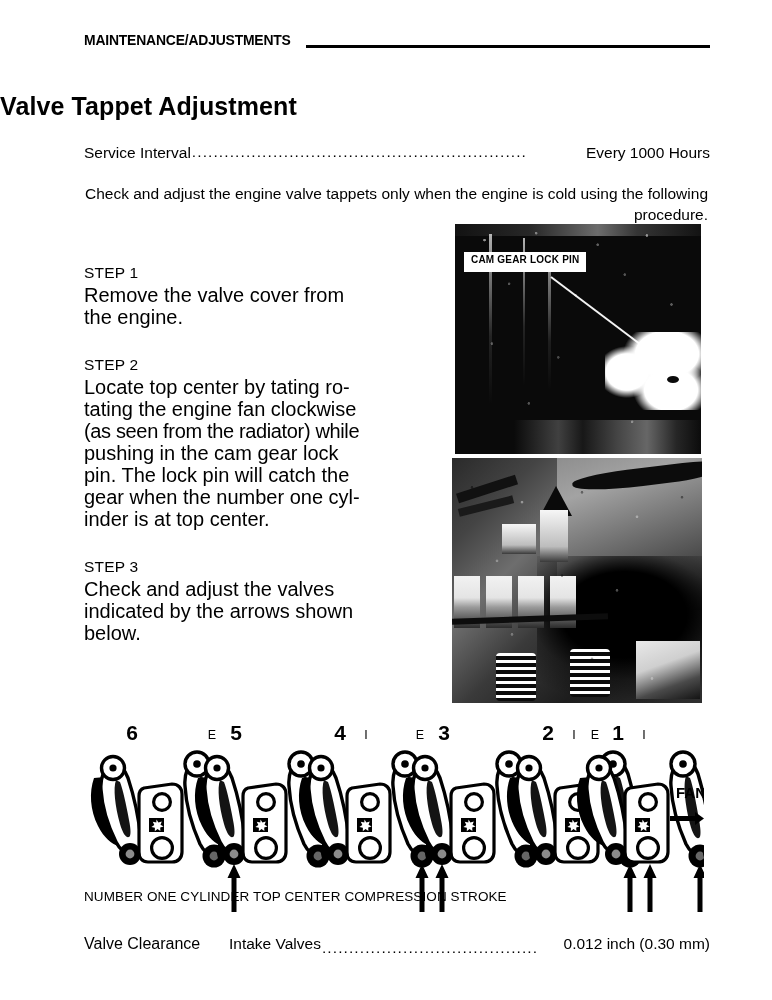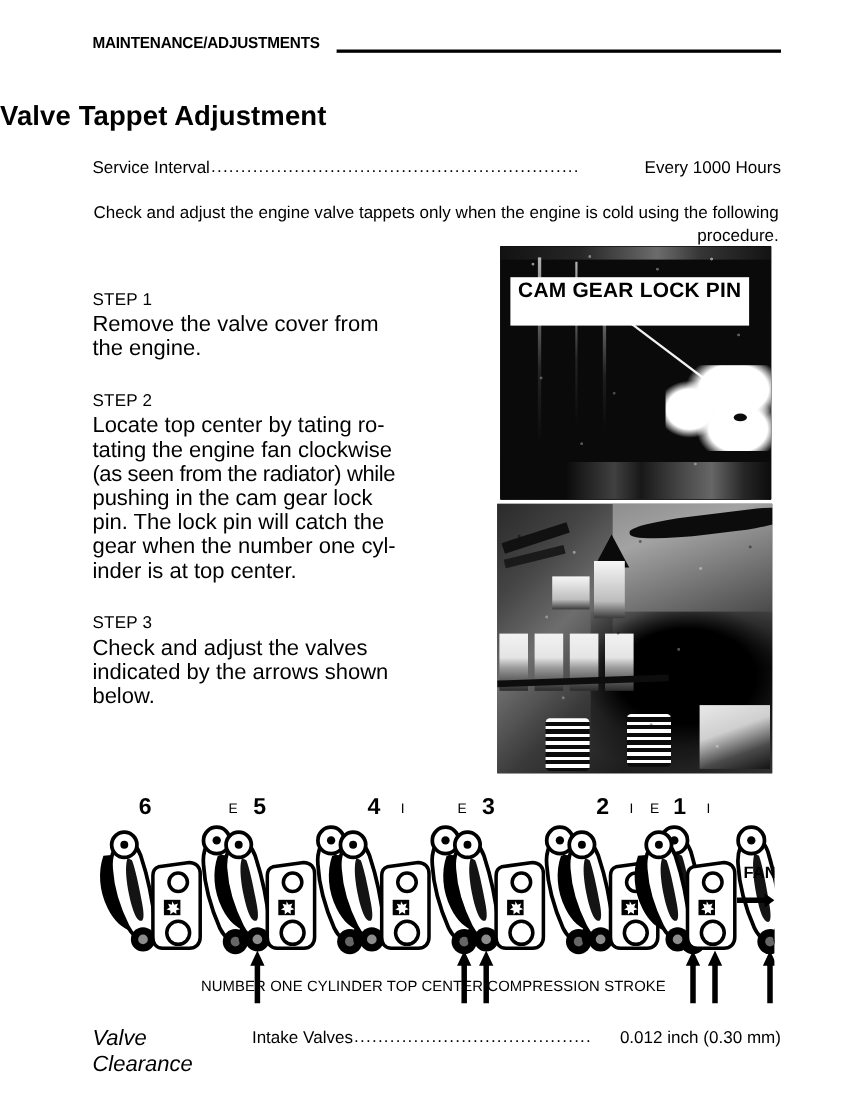--- a/index.html
+++ b/index.html
@@ -195,24 +195,24 @@
     position: absolute; left: 0; bottom: 0; width: 100%; height: 34px;
     background: linear-gradient(90deg, #0a0a0a 0%, #0a0a0a 24%, #2e2e2e 34%, #4a4a4a 42%, #1a1a1a 52%, #4f4f4f 66%, #777 78%, #2b2b2b 90%, #0c0c0c 100%);
     opacity: .85;
   }
   .photo-label {
     position: absolute;
     left: 9px;
     top: 28px;
     background: #ffffff;
     color: #000000;
-    font-size: 19px;
+    font-size: 10px;
     font-weight: bold;
     letter-spacing: 0.2px;
-    padding: 2px 7px 20px 7px;
+    padding: 2px 7px 7px 7px;
     white-space: nowrap;
     z-index: 5;
   }
 
   #photo-rockers {
     left: 452px;
     top: 458px;
     width: 250px;
     height: 245px;
     background:
@@ -314,28 +314,27 @@
   .clearance {
     position: absolute;
     left: 84px;
     top: 932px;
     width: 626px;
     display: flex;
     align-items: flex-start;
   }
   .clearance .cl-title {
     flex: 0 0 145px;
-    font-size: 20px;
+    font-size: 16px;
     line-height: 24px;
-    font-style: italic;
   }
   .clearance .cl-rows {
     flex: 1 1 auto;
   }
-  .clearance .cl-rows .leader-row { line-height: 24px; }
+  .clearance .cl-rows .leader-row { line-height: 24px; align-items: flex-end; }
 </style>
 </head>
 <body>
 
 <div class="page-header">
   <span class="hdr-text">MAINTENANCE/ADJUSTMENTS</span>
   <span class="hdr-rule"></span>
 </div>
 
 <div class="doc-title">Valve Tappet Adjustment</div>
@@ -510,21 +509,21 @@
       <use href="#up-arrow" x="616" y="142"></use>
     </g>
 
     <g>
       <text x="592" y="76" font-family="Liberation Sans, sans-serif" font-weight="bold" font-size="15">FAN</text>
       <path d="M586,94 L611,94 L611,90 L620,96.5 L611,103 L611,99 L586,99 Z" fill="#000"></path>
     </g>
   </svg>
 </div>
 
-<div style="position:absolute; left:84px; top:889px; width:620px; text-align:center;
+<div style="position:absolute; left:84px; top:889px; width:620px; text-align:left;
             font-size:13.5px; letter-spacing:0.1px; white-space:nowrap;">NUMBER ONE CYLINDER TOP CENTER COMPRESSION STROKE</div>
 
 <div class="clearance">
   <div class="cl-title">Valve Clearance</div>
   <div class="cl-rows">
     <div class="leader-row">
       <span class="lr-label">Intake Valves</span>
       <span class="lr-dots">........................................</span>
       <span class="lr-value">0.012 inch (0.30 mm)</span>
     </div>

